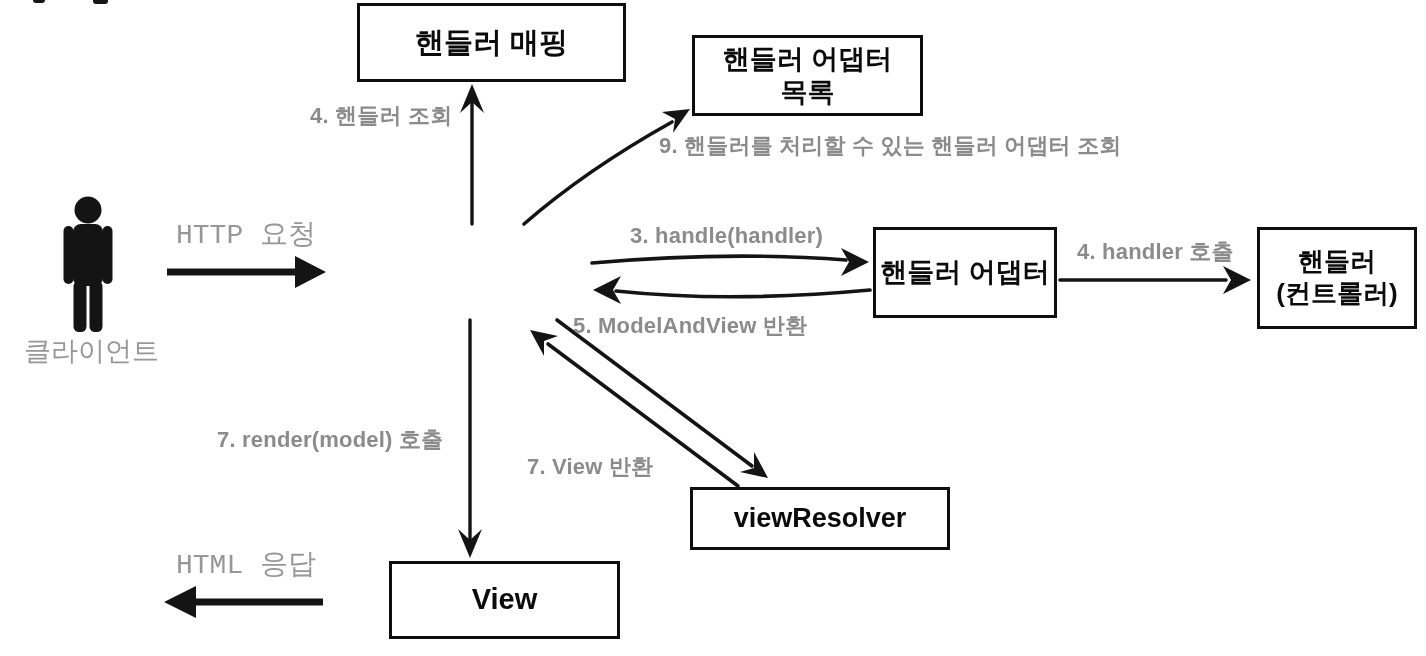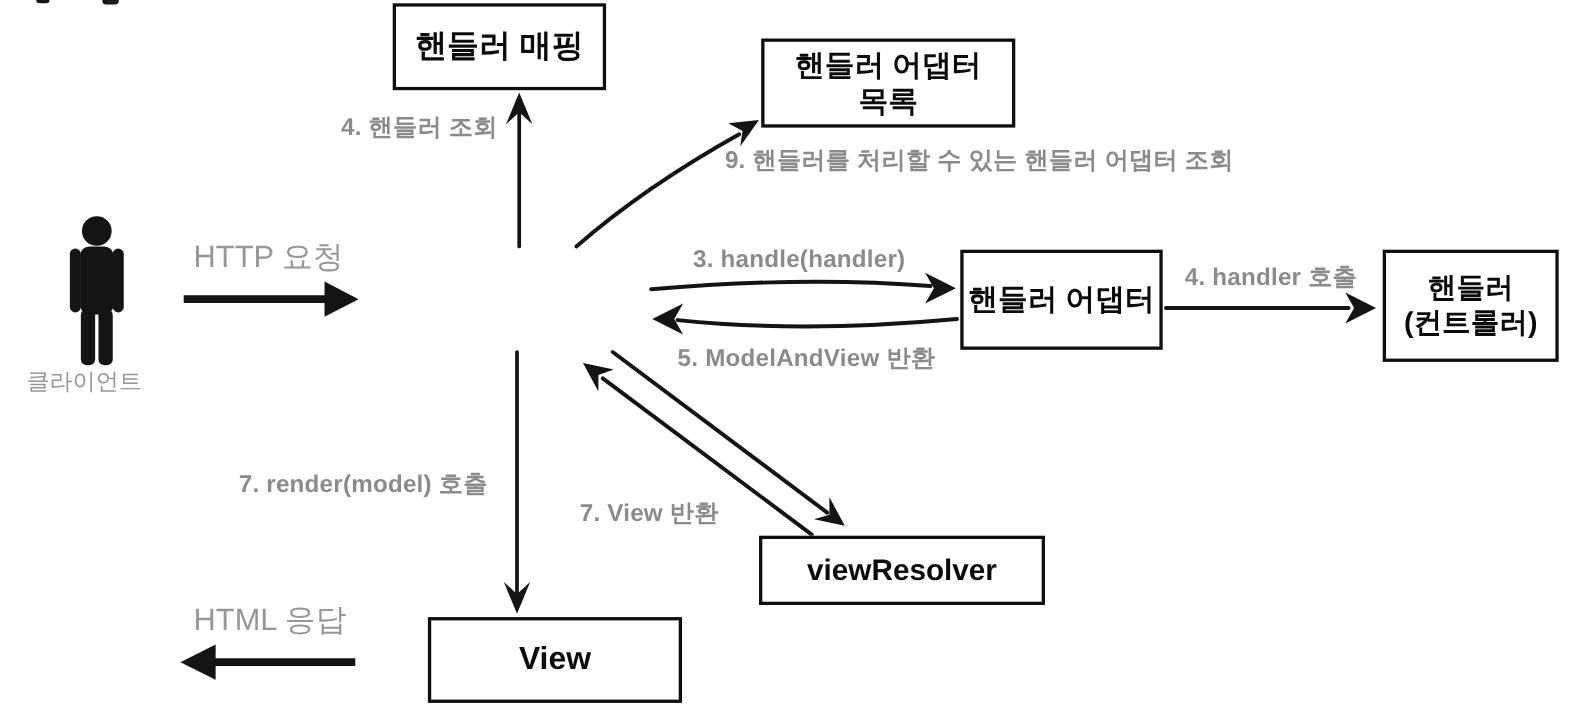--- a/index.html
+++ b/index.html
@@ -15,21 +15,21 @@
     display:flex;align-items:center;justify-content:center;text-align:center;
     color:#0b0b0b;font-weight:700;white-space:pre-line;line-height:1.22;
     box-sizing:border-box;z-index:3;
   }
   .lbl{
     position:absolute;color:#8b8b8b;font-weight:700;font-size:22px;
     white-space:nowrap;z-index:2;letter-spacing:0.2px;
   }
   .flowlbl{
     position:absolute;color:#979797;font-weight:400;font-size:28px;
-    white-space:nowrap;z-index:2;
+    white-space:nowrap;z-index:2;font-family:Liberation Mono, monospace;
   }
   .artifact{position:absolute;background:#161616;border-radius:0 0 3px 3px;z-index:1;}
 </style>
 </head>
 <body>
 
 <div class="stage">
 
   <div class="artifact" style="left:33px;top:0;width:12px;height:3px;"></div>
   <div class="artifact" style="left:93px;top:0;width:15px;height:4px;"></div>
@@ -88,40 +88,40 @@
       <path d="M738,486 L548,344" stroke="#141414" stroke-width="3.6" fill="none" stroke-linecap="round"></path>
       <polygon points="530,330 558,336 544,341 544,356" fill="#141414"></polygon>
     </g>
 
     <g>
       <path d="M470,320 L470,542" stroke="#141414" stroke-width="3.4" fill="none" stroke-linecap="round"></path>
       <polygon points="470,558 458,529 470,540 482,529" fill="#141414"></polygon>
     </g>
   </svg>
 
-  <div class="box" style="left:357px;top:3px;width:194px;height:79px;font-size:29px;">핸들러 매핑</div>
+  <div class="box" style="left:357px;top:3px;width:269px;height:79px;font-size:29px;">핸들러 매핑</div>
 
   <div class="box" style="left:692px;top:35px;width:231px;height:81px;font-size:27px;">핸들러 어댑터
 목록</div>
 
 
   <div class="box" style="left:873px;top:227px;width:184px;height:91px;font-size:27px;">핸들러 어댑터</div>
 
   <div class="box" style="left:1257px;top:227px;width:160px;height:102px;font-size:26px;">핸들러
 (컨트롤러)</div>
 
   <div class="box" style="left:690px;top:487px;width:260px;height:63px;font-size:27px;font-weight:700;">viewResolver</div>
 
   <div class="box" style="left:357px;top:561px;width:231px;height:78px;font-size:29px;margin-left:32px;">View</div>
 
   <div class="lbl" style="left:310px;top:101px;">4. 핸들러 조회</div>
   <div class="lbl" style="left:659px;top:131px;">9. 핸들러를 처리할 수 있는 핸들러 어댑터 조회</div>
   <div class="lbl" style="left:630px;top:223px;">3. handle(handler)</div>
   <div class="lbl" style="left:1077px;top:237px;">4. handler 호출</div>
-  <div class="lbl" style="left:616px;top:311px;">5. ModelAndView 반환</div>
+  <div class="lbl" style="left:573px;top:311px;">5. ModelAndView 반환</div>
   <div class="lbl" style="left:527px;top:452px;">7. View 반환</div>
   <div class="lbl" style="left:217px;top:425px;">7. render(model) 호출</div>
 
   <div class="flowlbl" style="left:176px;top:215px;">HTTP 요청</div>
   <div class="flowlbl" style="left:176px;top:545px;">HTML 응답</div>
-  <div class="flowlbl" style="left:24px;top:333px;font-size:21px;">클라이언트</div>
+  <div class="flowlbl" style="left:24px;top:333px;font-size:27px;">클라이언트</div>
 
 </div>
 
 </body></html>

